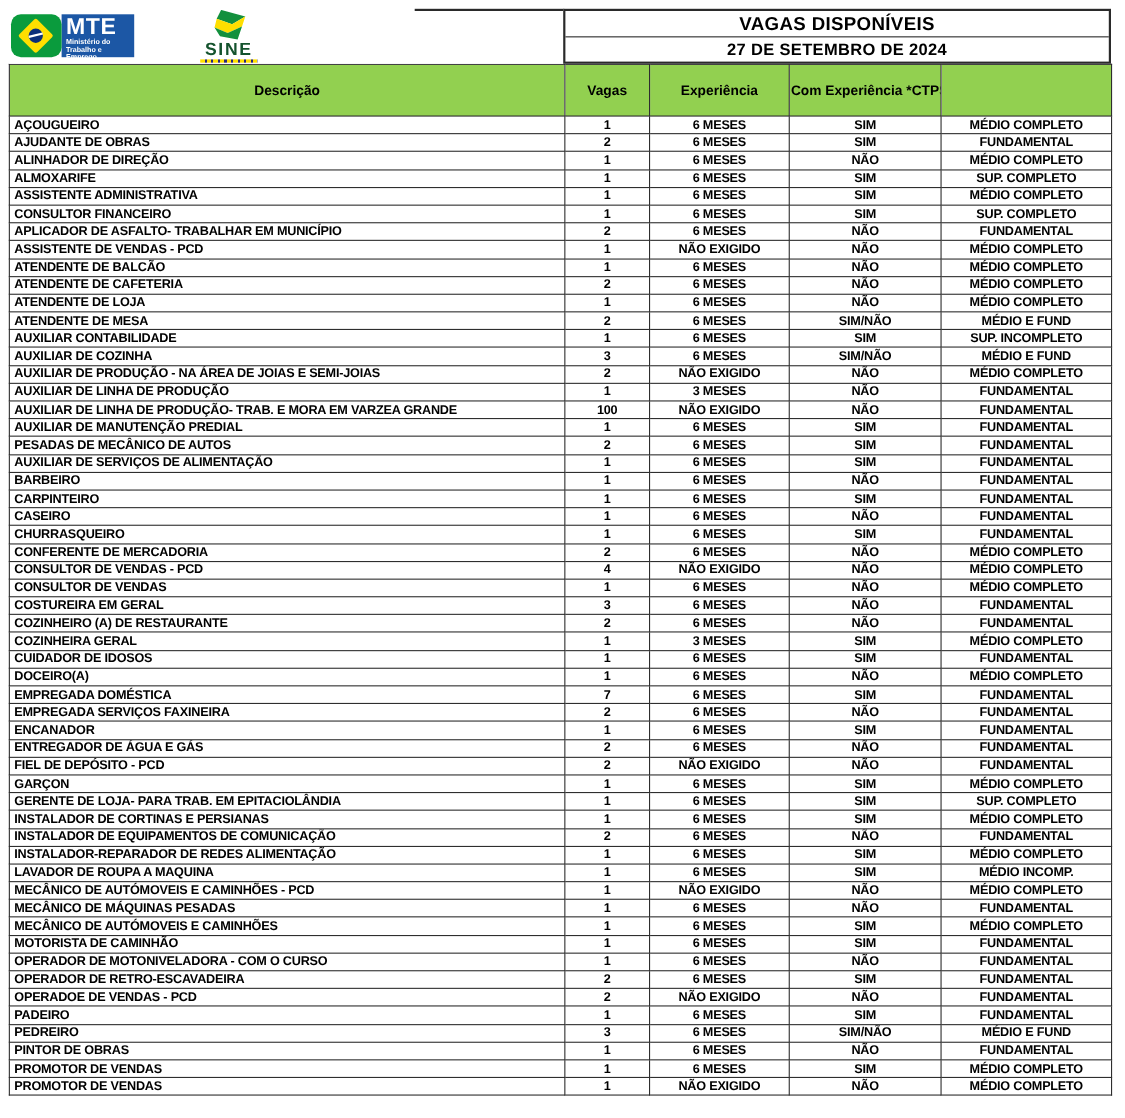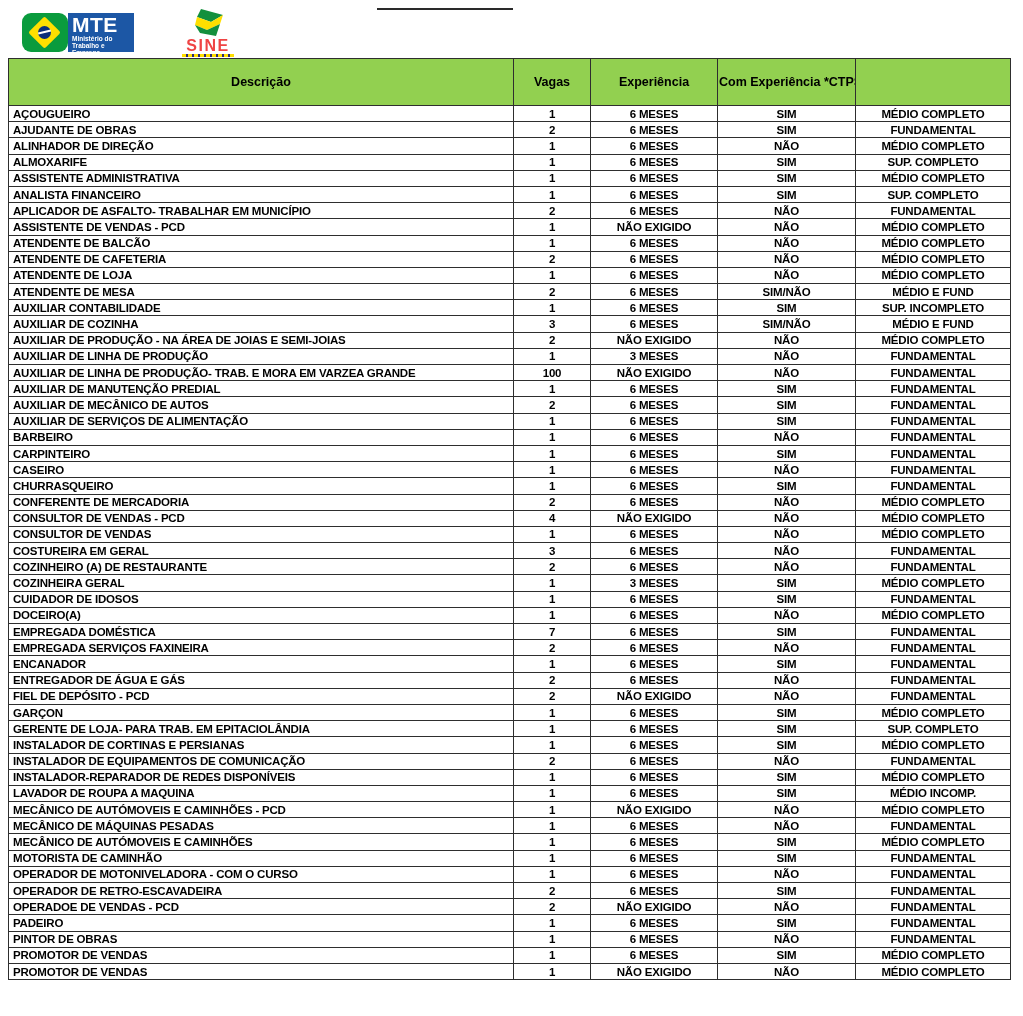--- a/index.html
+++ b/index.html
@@ -6,32 +6,32 @@
   body {
     width:1023px; height:1016px; position:relative; overflow:hidden;
     background:#ffffff; font-family:"Liberation Sans", sans-serif; color:#000;
   }
   .sheet { position:absolute; left:8px; top:8px; width:1002px; }
 
   
   .top-band { position:relative; height:50px; background:#fff; }
   .top-border-seg { position:absolute; left:369px; top:0; width:136px; height:0; border-top:2px solid #2a2a2a; }
 
-  .mte-logo { position:absolute; left:14px; top:5px; width:112px; height:39px; display:flex; }
+  .mte-logo { position:absolute; left:2px; top:5px; width:112px; height:39px; display:flex; }
   .mte-flag { width:46px; height:39px; background:#0a9b3d; border-radius:9px; position:relative; flex:none; }
   .mte-flag .diamond { position:absolute; left:11px; top:8px; width:23px; height:23px; background:#ffdf00; transform:rotate(45deg) ; border-radius:2px; }
   .mte-flag .globe { position:absolute; left:16px; top:13px; width:13px; height:13px; background:#0b2f7a; border-radius:50%; }
   .mte-flag .band { position:absolute; left:16px; top:18px; width:13px; height:2px; background:#ffffff; transform:rotate(-14deg); }
   .mte-box { flex:1; background:#1c57a5; color:#fff; padding:1px 4px 0 4px; box-sizing:border-box; }
   .mte-acronym { font-size:21px; font-weight:bold; line-height:21px; letter-spacing:0.5px; }
   .mte-sub { font-size:6.5px; line-height:7px; font-weight:bold; white-space:pre-line; }
 
   .sine-logo { position:absolute; left:170px; top:1px; width:60px; text-align:center; }
   .sine-s-icon { display:block; margin:0 auto; }
-  .sine-wordmark { font-size:16px; font-weight:bold; color:#ef4444; letter-spacing:1.5px; line-height:14px; }
+  .sine-wordmark { font-size:16px; font-weight:bold; color:#14532d; letter-spacing:1.5px; line-height:14px; }
   .sine-stripe { height:3px; width:52px; margin:1px auto 0 auto;
     background:repeating-linear-gradient(90deg,#ffdf00 0 4px,#2d2a73 4px 6px); }
 
   .title-box { position:absolute; left:504px; top:0; width:498px; height:50px;
     border:2px solid #2a2a2a; box-sizing:border-box; background:#fff; }
   .title-row { height:23px; display:flex; align-items:center; justify-content:center; font-weight:bold; }
   .title-row.main { font-size:17px; border-bottom:1.5px solid #2a2a2a; letter-spacing:0.3px; }
   .title-row.date { font-size:15px; height:23px; letter-spacing:0.3px; }
 
   
@@ -73,20 +73,24 @@
     <div class="sine-logo">
       <svg class="sine-s-icon" width="36" height="30" viewBox="0 0 36 30">
         <path d="M11 0 L33 6 L21 13 L7 8 Z" fill="#13903d"></path>
         <path d="M7 8 L21 13 L33 6 L30 15 L17 21 L5 16 Z" fill="#ffdf00"></path>
         <path d="M5 16 L17 21 L30 15 L26 27 L10 24 Z" fill="#13903d"></path>
       </svg>
       <div class="sine-wordmark">SINE</div>
       <div class="sine-stripe"></div>
     </div>
 
+    <div class="title-box">
+      <div class="title-row main">VAGAS DISPONÍVEIS</div>
+      <div class="title-row date">27 DE SETEMBRO DE 2024</div>
+    </div>
   </div>
 
   <table class="jobs-table">
     <colgroup>
       <col style="width:505px">
         <col style="width:77px">
         <col style="width:127px">
         <col style="width:138px">
         <col style="width:155px">
     </colgroup>
@@ -130,21 +134,21 @@
           <td class="c4">SUP. COMPLETO</td>
         </tr>
         <tr>
           <td class="c0">ASSISTENTE ADMINISTRATIVA</td>
           <td class="c1">1</td>
           <td class="c2">6 MESES</td>
           <td class="c3">SIM</td>
           <td class="c4">MÉDIO COMPLETO</td>
         </tr>
         <tr>
-          <td class="c0">ANALISTA FINANCEIRO</td>
+          <td class="c0">CONSULTOR FINANCEIRO</td>
           <td class="c1">1</td>
           <td class="c2">6 MESES</td>
           <td class="c3">SIM</td>
           <td class="c4">SUP. COMPLETO</td>
         </tr>
         <tr>
           <td class="c0">APLICADOR DE ASFALTO- TRABALHAR EM MUNICÍPIO</td>
           <td class="c1">2</td>
           <td class="c2">6 MESES</td>
           <td class="c3">NÃO</td>
@@ -221,21 +225,21 @@
           <td class="c4">FUNDAMENTAL</td>
         </tr>
         <tr>
           <td class="c0">AUXILIAR DE MANUTENÇÃO PREDIAL</td>
           <td class="c1">1</td>
           <td class="c2">6 MESES</td>
           <td class="c3">SIM</td>
           <td class="c4">FUNDAMENTAL</td>
         </tr>
         <tr>
-          <td class="c0">AUXILIAR DE MECÂNICO DE AUTOS</td>
+          <td class="c0">PESADAS DE MECÂNICO DE AUTOS</td>
           <td class="c1">2</td>
           <td class="c2">6 MESES</td>
           <td class="c3">SIM</td>
           <td class="c4">FUNDAMENTAL</td>
         </tr>
         <tr>
           <td class="c0">AUXILIAR DE SERVIÇOS DE ALIMENTAÇÃO</td>
           <td class="c1">1</td>
           <td class="c2">6 MESES</td>
           <td class="c3">SIM</td>
@@ -382,21 +386,21 @@
           <td class="c4">MÉDIO COMPLETO</td>
         </tr>
         <tr>
           <td class="c0">INSTALADOR DE EQUIPAMENTOS DE COMUNICAÇÃO</td>
           <td class="c1">2</td>
           <td class="c2">6 MESES</td>
           <td class="c3">NÃO</td>
           <td class="c4">FUNDAMENTAL</td>
         </tr>
         <tr>
-          <td class="c0">INSTALADOR-REPARADOR DE REDES DISPONÍVEIS</td>
+          <td class="c0">INSTALADOR-REPARADOR DE REDES ALIMENTAÇÃO</td>
           <td class="c1">1</td>
           <td class="c2">6 MESES</td>
           <td class="c3">SIM</td>
           <td class="c4">MÉDIO COMPLETO</td>
         </tr>
         <tr>
           <td class="c0">LAVADOR DE ROUPA A MAQUINA</td>
           <td class="c1">1</td>
           <td class="c2">6 MESES</td>
           <td class="c3">SIM</td>
@@ -450,20 +454,27 @@
           <td class="c2">NÃO EXIGIDO</td>
           <td class="c3">NÃO</td>
           <td class="c4">FUNDAMENTAL</td>
         </tr>
         <tr>
           <td class="c0">PADEIRO</td>
           <td class="c1">1</td>
           <td class="c2">6 MESES</td>
           <td class="c3">SIM</td>
           <td class="c4">FUNDAMENTAL</td>
+        </tr>
+        <tr>
+          <td class="c0">PEDREIRO</td>
+          <td class="c1">3</td>
+          <td class="c2">6 MESES</td>
+          <td class="c3">SIM/NÃO</td>
+          <td class="c4">MÉDIO E FUND</td>
         </tr>
         <tr>
           <td class="c0">PINTOR DE OBRAS</td>
           <td class="c1">1</td>
           <td class="c2">6 MESES</td>
           <td class="c3">NÃO</td>
           <td class="c4">FUNDAMENTAL</td>
         </tr>
         <tr>
           <td class="c0">PROMOTOR DE VENDAS</td>

